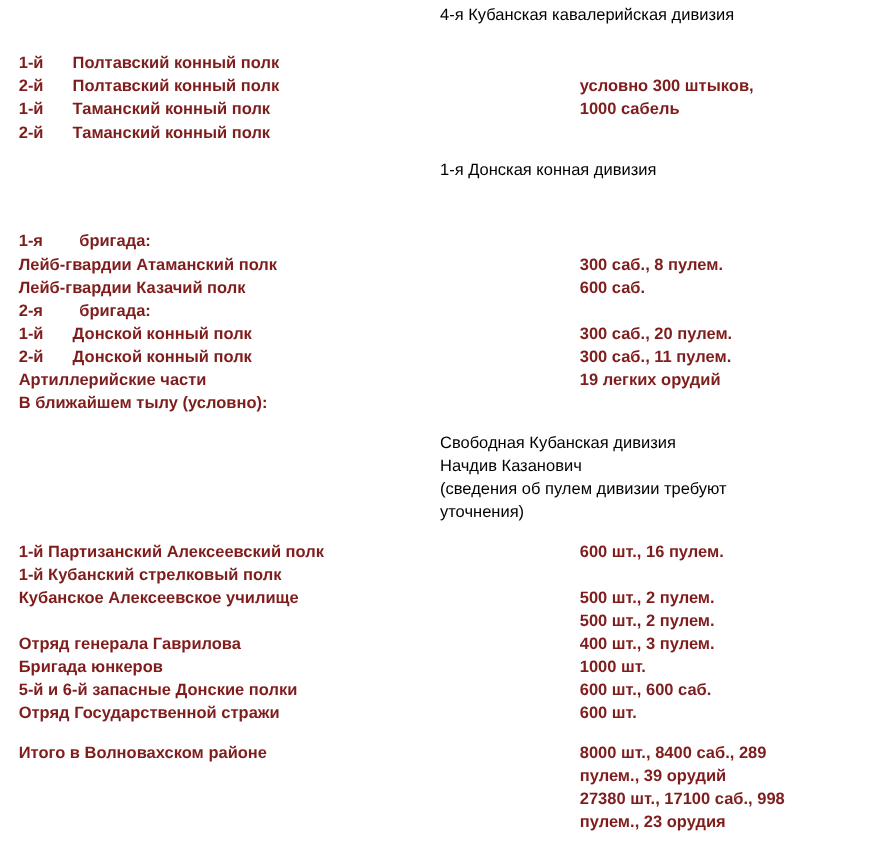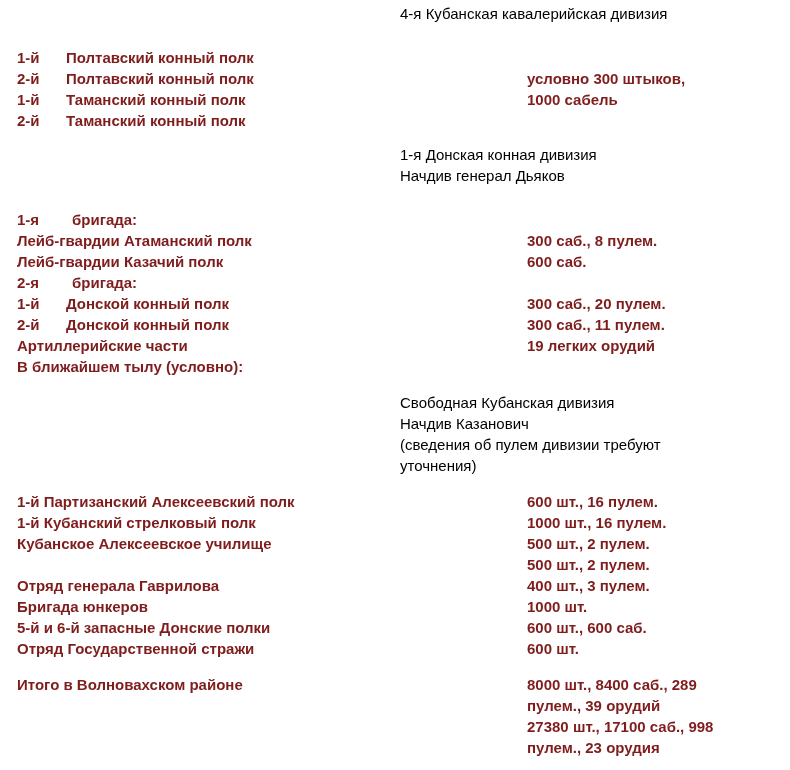--- a/index.html
+++ b/index.html
@@ -83,21 +83,20 @@
     <span class="lbl indent">Таманский конный полк</span>
     <span class="val">1000 сабель</span>
   </div>
   <div class="row" style="top:110px;">
     <span class="num">2-й</span>
     <span class="lbl indent">Таманский конный полк</span>
     <span class="val"></span>
   </div>
 
   <div class="run col-head" style="top:144px;">1-я Донская конная дивизия</div>
-  <div class="run col-head" style="top:165px;">Начдив генерал Дьяков</div>
 
   <div class="row" style="top:209px;">
     <span class="num">1-я</span>
     <span class="lbl indent2">бригада:</span>
   </div>
   <div class="row" style="top:230px;">
     <span class="lbl flush">Лейб-гвардии Атаманский полк</span>
     <span class="val">300 саб., 8 пулем.</span>
   </div>
   <div class="row" style="top:251px;">
@@ -131,21 +130,20 @@
   <div class="run col-head" style="top:413px;">Начдив Казанович</div>
   <div class="run col-head" style="top:434px;">(сведения об пулем дивизии требуют</div>
   <div class="run col-head" style="top:455px;">уточнения)</div>
 
   <div class="row" style="top:491px;">
     <span class="lbl flush">1-й Партизанский Алексеевский полк</span>
     <span class="val">600 шт., 16 пулем.</span>
   </div>
   <div class="row" style="top:512px;">
     <span class="lbl flush">1-й Кубанский стрелковый полк</span>
-    <span class="val">1000 шт., 16 пулем.</span>
   </div>
   <div class="row" style="top:533px;">
     <span class="lbl flush">Кубанское Алексеевское училище</span>
     <span class="val">500 шт., 2 пулем.</span>
   </div>
   <div class="row" style="top:554px;">
     <span class="val">500 шт., 2 пулем.</span>
   </div>
   <div class="row" style="top:575px;">
     <span class="lbl flush">Отряд генерала Гаврилова</span>

